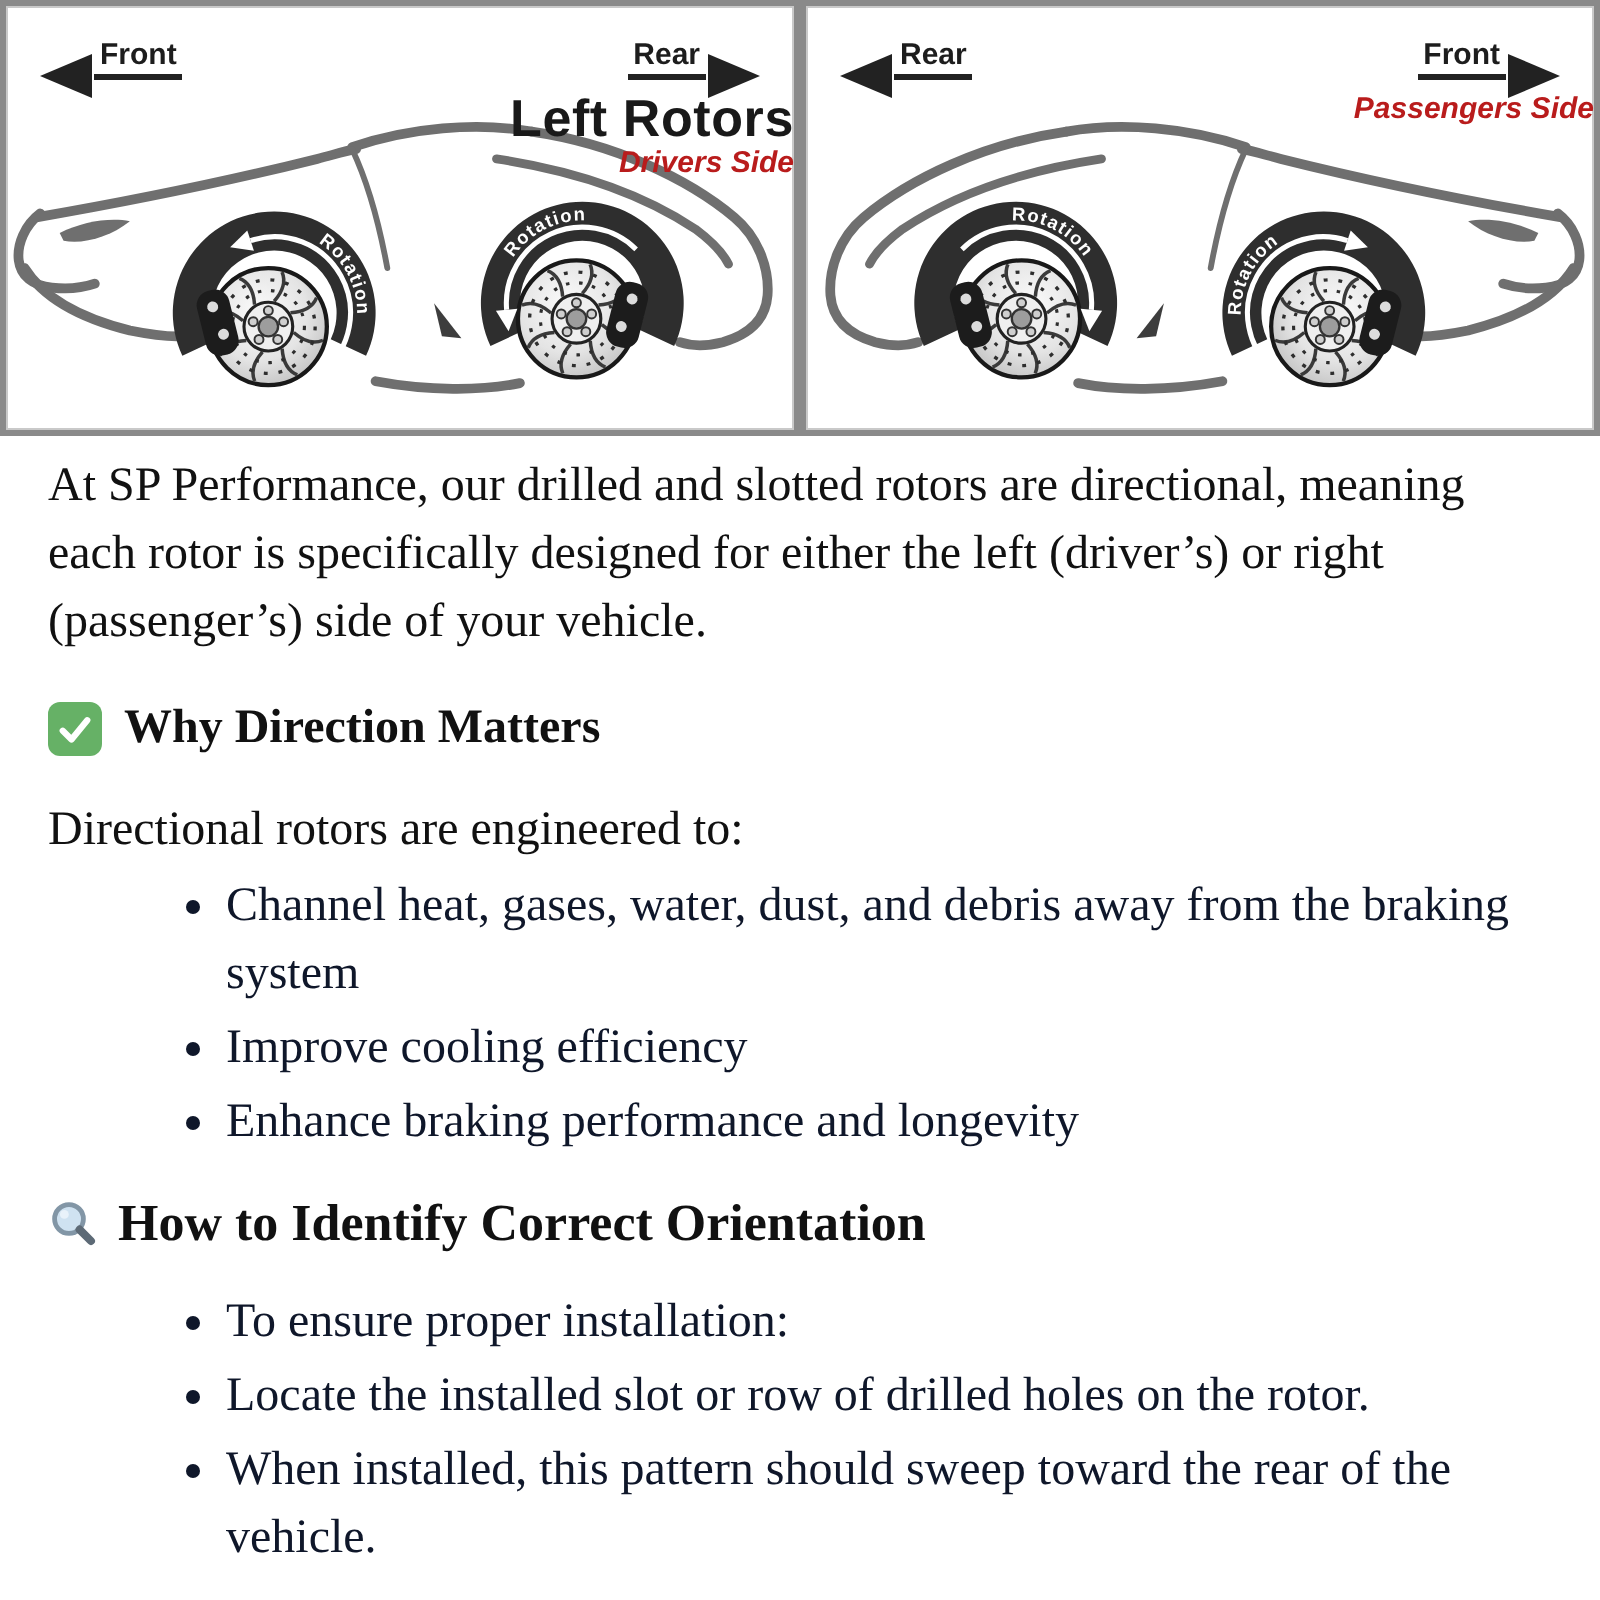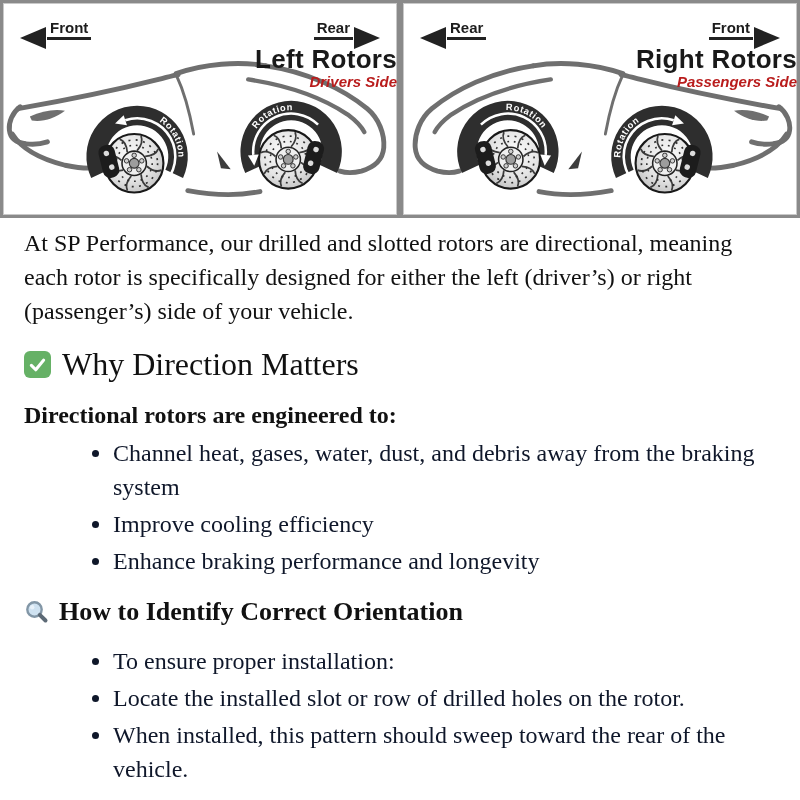--- a/index.html
+++ b/index.html
@@ -36,23 +36,23 @@
   .dir-r { margin-right:30px; }
   .tri { position:absolute; width:0; height:0; border-top:11px solid transparent; border-bottom:11px solid transparent; }
   .tri-left  { left:-27px;  bottom:-12px; border-right:26px solid #222; }
   .tri-right { right:-27px; bottom:-12px; border-left:26px solid #222; }
   .car-svg { position:absolute; left:0; bottom:1px; width:393px; height:156px; z-index:1; }
   .rot-text { font-family:"Liberation Sans", sans-serif; font-size:9.5px; font-weight:bold; fill:#fff; letter-spacing:.7px; }
 
   
   .content { padding:8px 24px 0 24px; font-size:24px; line-height:34px; }
   .content p { margin:0 0 18px 0; }
-  .lead { margin-bottom:4px !important;font-weight:bold; }
+  .lead { margin-bottom:4px !important; }
   h2.sec {
-    font-size:32px; line-height:36px; font-weight:normal; margin:18px 0 16px 0;
+    font-size:24px; line-height:36px; font-weight:bold; margin:18px 0 16px 0;
     display:flex; align-items:center; gap:11px;
   }
   h3.sec {
     font-size:26px; line-height:36px; font-weight:bold; margin:8px 0 14px 0;
     display:flex; align-items:center; gap:9px;
   }
   .check-icon {
     flex:0 0 auto; width:27px; height:27px; border-radius:6px;
     background:#66b166; display:inline-flex; align-items:center; justify-content:center;
   }
@@ -177,21 +177,20 @@
     </svg>
   </div>
 
   <div class="panel">
     <div class="panel-header">
       <div class="dir dir-l">
         <span class="tri tri-left"></span>
         <span>Rear</span>
       </div>
       <div class="title-block">
-        <div class="panel-title">Right Rotors</div>
         <div class="panel-subtitle">Passengers Side</div>
       </div>
       <div class="dir dir-r">
         <span>Front</span>
         <span class="tri tri-right"></span>
       </div>
     </div>
 
     <svg class="car-svg" viewBox="0 0 400 160">
       <use href="#carbase" transform="translate(400,0) scale(-1,1)"></use>

